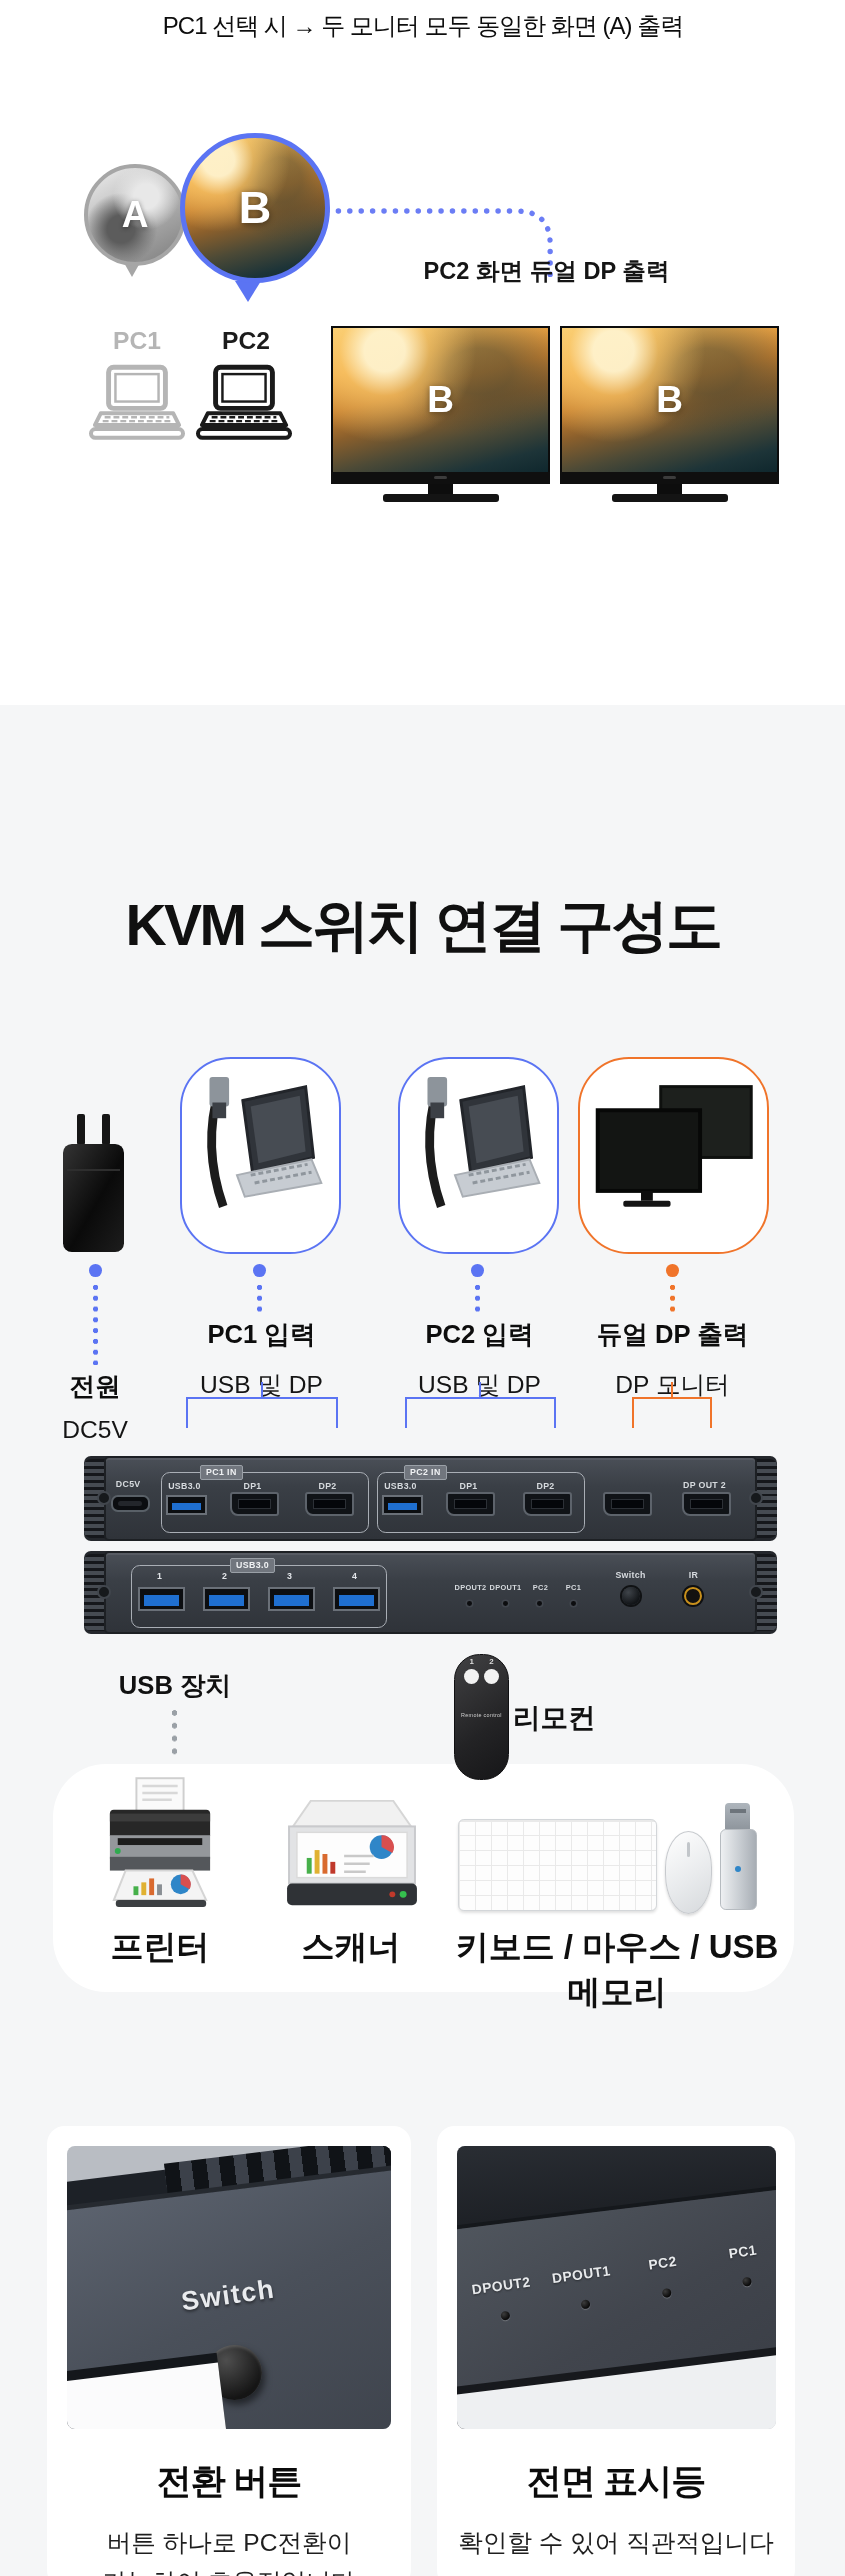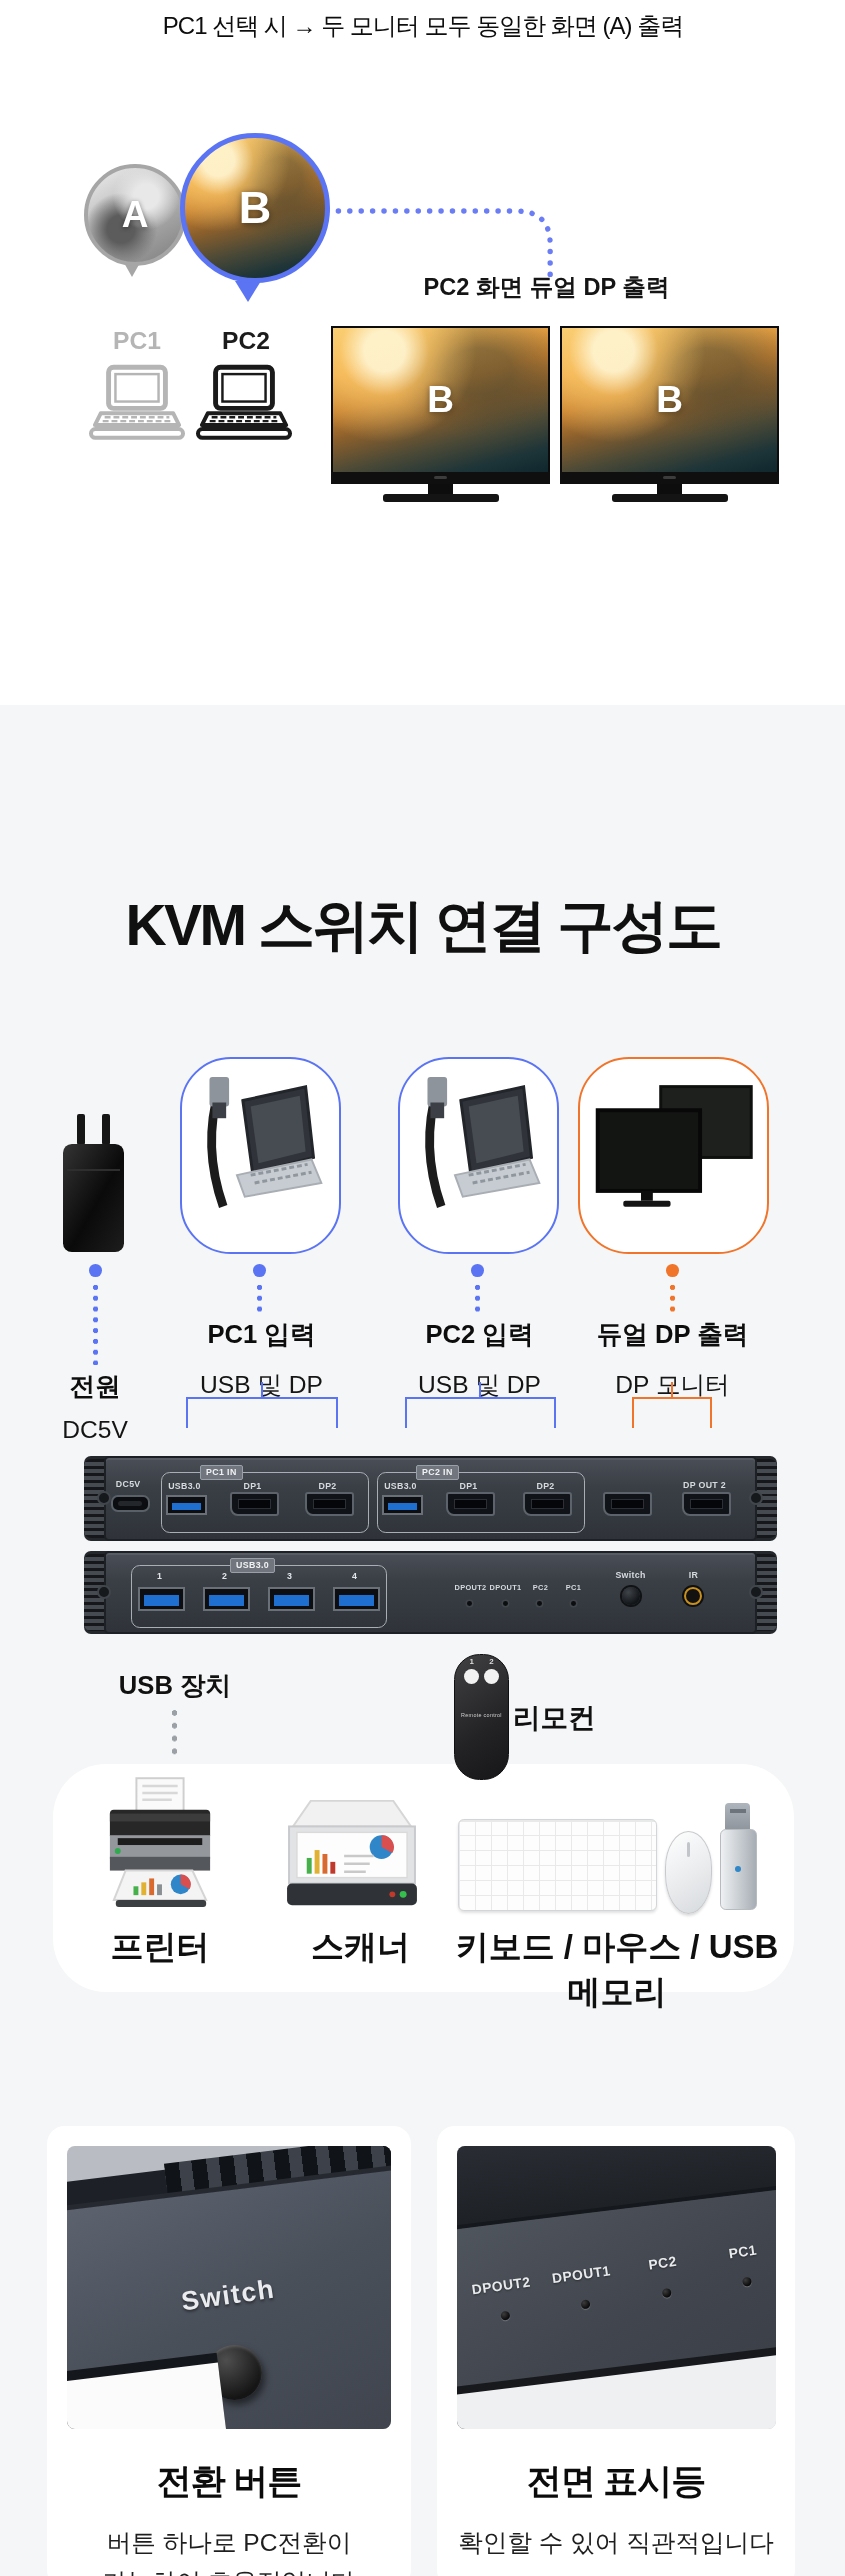--- a/index.html
+++ b/index.html
@@ -15,21 +15,21 @@
                     radial-gradient(circle at 35% 65%,#5c5c5c 0 16%,rgba(0,0,0,0) 42%),
                     linear-gradient(150deg,#f0f0f0 0%,#b9b9b9 45%,#7d7d7d 100%);}
   .bub-a .ltr{font-size:37px;font-weight:800;color:#fff;text-shadow:0 1px 4.9px rgba(0,0,0,.45);}
   .tail-a{left:123px;top:261px;width:0;height:0;border-left:9.8px solid transparent;border-right:9.8px solid transparent;border-top:16.7px solid #a6a6a6;}
   .wave{background:radial-gradient(circle at 24% 16%,rgba(255,243,205,.95) 0 10%,rgba(255,205,110,.6) 22%,rgba(255,190,90,0) 45%),
                radial-gradient(ellipse at 68% 30%,rgba(60,65,50,.5) 0 16%,rgba(0,0,0,0) 44%),
                linear-gradient(165deg,#f4cf79 0%,#eaa748 24%,#c57f2f 42%,#8a5f2c 56%,#4d4a36 72%,#1d3438 88%,#0f272d 100%);}
   .bub-b{left:180px;top:133px;width:140px;height:140px;border:5.9px solid #5b74f3;z-index:2;}
   .bub-b .ltr{font-size:45px;font-weight:800;color:#fff;text-shadow:0 1px 5.9px rgba(0,0,0,.45);}
   .tail-b{left:235px;top:281px;width:0;height:0;border-left:13.8px solid transparent;border-right:13.8px solid transparent;border-top:21.6px solid #5b74f3;z-index:2;}
-  .callout{left:389px;top:271px;width:315px;text-align:center;font-size:23.6px;font-weight:700;color:#151515;}
+  .callout{left:389px;top:255px;width:315px;text-align:center;font-size:23.6px;font-weight:700;color:#151515;}
   .monitor{width:219px;}
   .mscreen{position:relative;height:144px;border:2.9px solid #0c0c0c;border-bottom:none;overflow:hidden;}
   .mscreen .ltr{position:absolute;left:0;top:50%;width:100%;transform:translateY(-50%);text-align:center;
                 font-size:37px;font-weight:800;color:#fff;text-shadow:0 1px 5.9px rgba(0,0,0,.4);}
   .mchin{height:11.8px;background:#0f0f0f;position:relative;}
   .mchin::after{content:"";position:absolute;left:50%;top:3.9px;width:13.8px;height:2.9px;margin-left:-6.9px;background:#3c3c3c;border-radius:2px;}
   .mneck{width:25.6px;height:9.8px;background:#0d0d0d;margin:0 auto;}
   .mbase{width:116px;height:8.8px;background:#141414;border-radius:2.9px;margin:0 auto;}
   .pclab{top:327px;font-size:24.6px;font-weight:700;text-align:center;}
 
@@ -274,21 +274,21 @@
     <div class="pgroup" style="left:77px;top:15.7px;width:206px;height:59px;"></div>
     <div class="pchip" style="left:116px;top:8.8px;">PC1 IN</div>
     <div class="plabel" style="left:79px;top:24.6px;width:43px;">USB3.0</div>
     <div class="usb-port" style="left:82px;top:39px;"></div>
     <div class="plabel" style="left:146px;top:24.6px;width:45px;">DP1</div>
     <div class="dp-port" style="left:146px;top:36px;"></div>
     <div class="plabel" style="left:221px;top:24.6px;width:45px;">DP2</div>
     <div class="dp-port" style="left:221px;top:36px;"></div>
 
     <div class="pgroup" style="left:293px;top:15.7px;width:206px;height:59px;"></div>
-    <div class="pchip" style="left:332px;top:8.8px;">PC2 IN</div>
+    <div class="pchip" style="left:320px;top:8.8px;">PC2 IN</div>
     <div class="plabel" style="left:295px;top:24.6px;width:43px;">USB3.0</div>
     <div class="usb-port" style="left:298px;top:39px;"></div>
     <div class="plabel" style="left:362px;top:24.6px;width:45px;">DP1</div>
     <div class="dp-port" style="left:362px;top:36px;"></div>
     <div class="plabel" style="left:439px;top:24.6px;width:45px;">DP2</div>
     <div class="dp-port" style="left:439px;top:36px;"></div>
 
     <div class="plabel" style="left:499px;top:39px;width:85px;">DP OUT 1</div>
     <div class="dp-port" style="left:519px;top:36px;"></div>
     <div class="plabel" style="left:578px;top:23.6px;width:85px;">DP OUT 2</div>
@@ -379,21 +379,21 @@
 
   <div class="abs keyboard"></div>
   <div class="abs mouse"></div>
   <div class="abs stick">
     <div class="cap"></div>
       <div class="bod"></div>
       <div class="led"></div>
   </div>
 
   <div class="abs boxlab" style="left:101px;width:118px;">프린터</div>
-  <div class="abs boxlab" style="left:292px;width:118px;text-align:right;">스캐너</div>
+  <div class="abs boxlab" style="left:292px;width:118px;">스캐너</div>
   <div class="abs boxlab" style="left:440px;width:354px;">키보드 / 마우스 / USB 메모리</div>
 
   <div class="abs card" style="left:47px;top:2126px;width:364px;height:462px;">
     <div class="photo ph1" style="width:324px;height:283px;">
       <div class="topstrip"></div>
       <div class="vents"></div>
       <div class="panel"></div>
       <div class="swtext">Switch</div>
       <div class="btn"></div>
       <div class="floor"></div>

